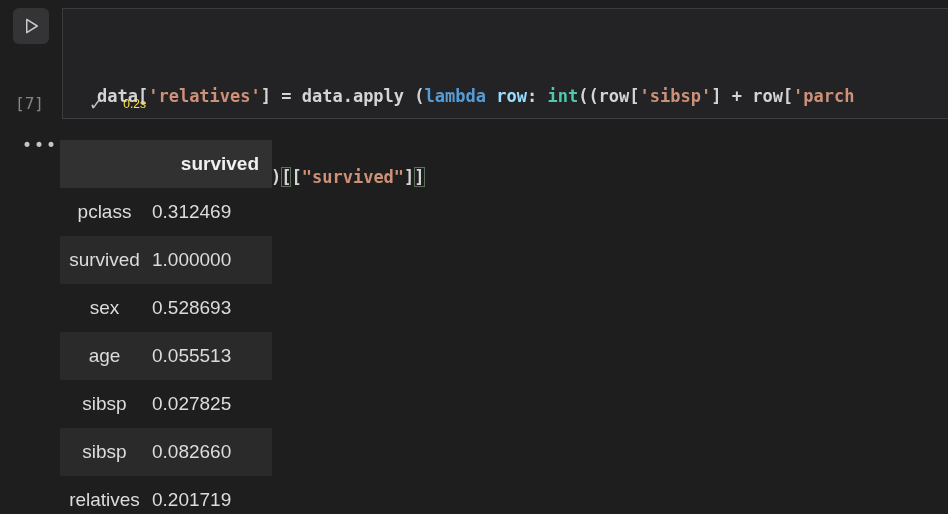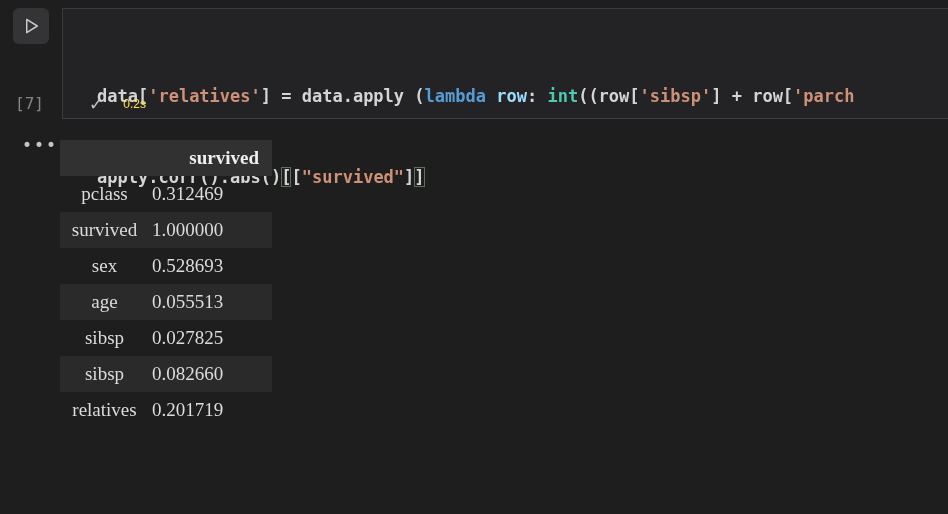--- a/index.html
+++ b/index.html
@@ -68,21 +68,21 @@
   }
 
   table.df {
     position: absolute; left: 60px; top: 140px;
     border-collapse: collapse; table-layout: fixed;
     width: 212px;
     font-size: 19px; color: #dcdcdc;
   }
   table.df col.c-label { width: 92px; }
   table.df col.c-value { width: 120px; }
-  table.df tr { height: 36px; font-family: Liberation Serif, serif; }
+  table.df tr { height: 48px; }
   table.df thead tr { background: #313131; }
   table.df thead th {
     font-weight: bold; color: #f0f0f0;
     text-align: right; padding-right: 13px;
     vertical-align: middle;
   }
   table.df tbody th {
     font-weight: normal; color: #dcdcdc;
     text-align: center; padding-right: 3px;
     vertical-align: middle;

